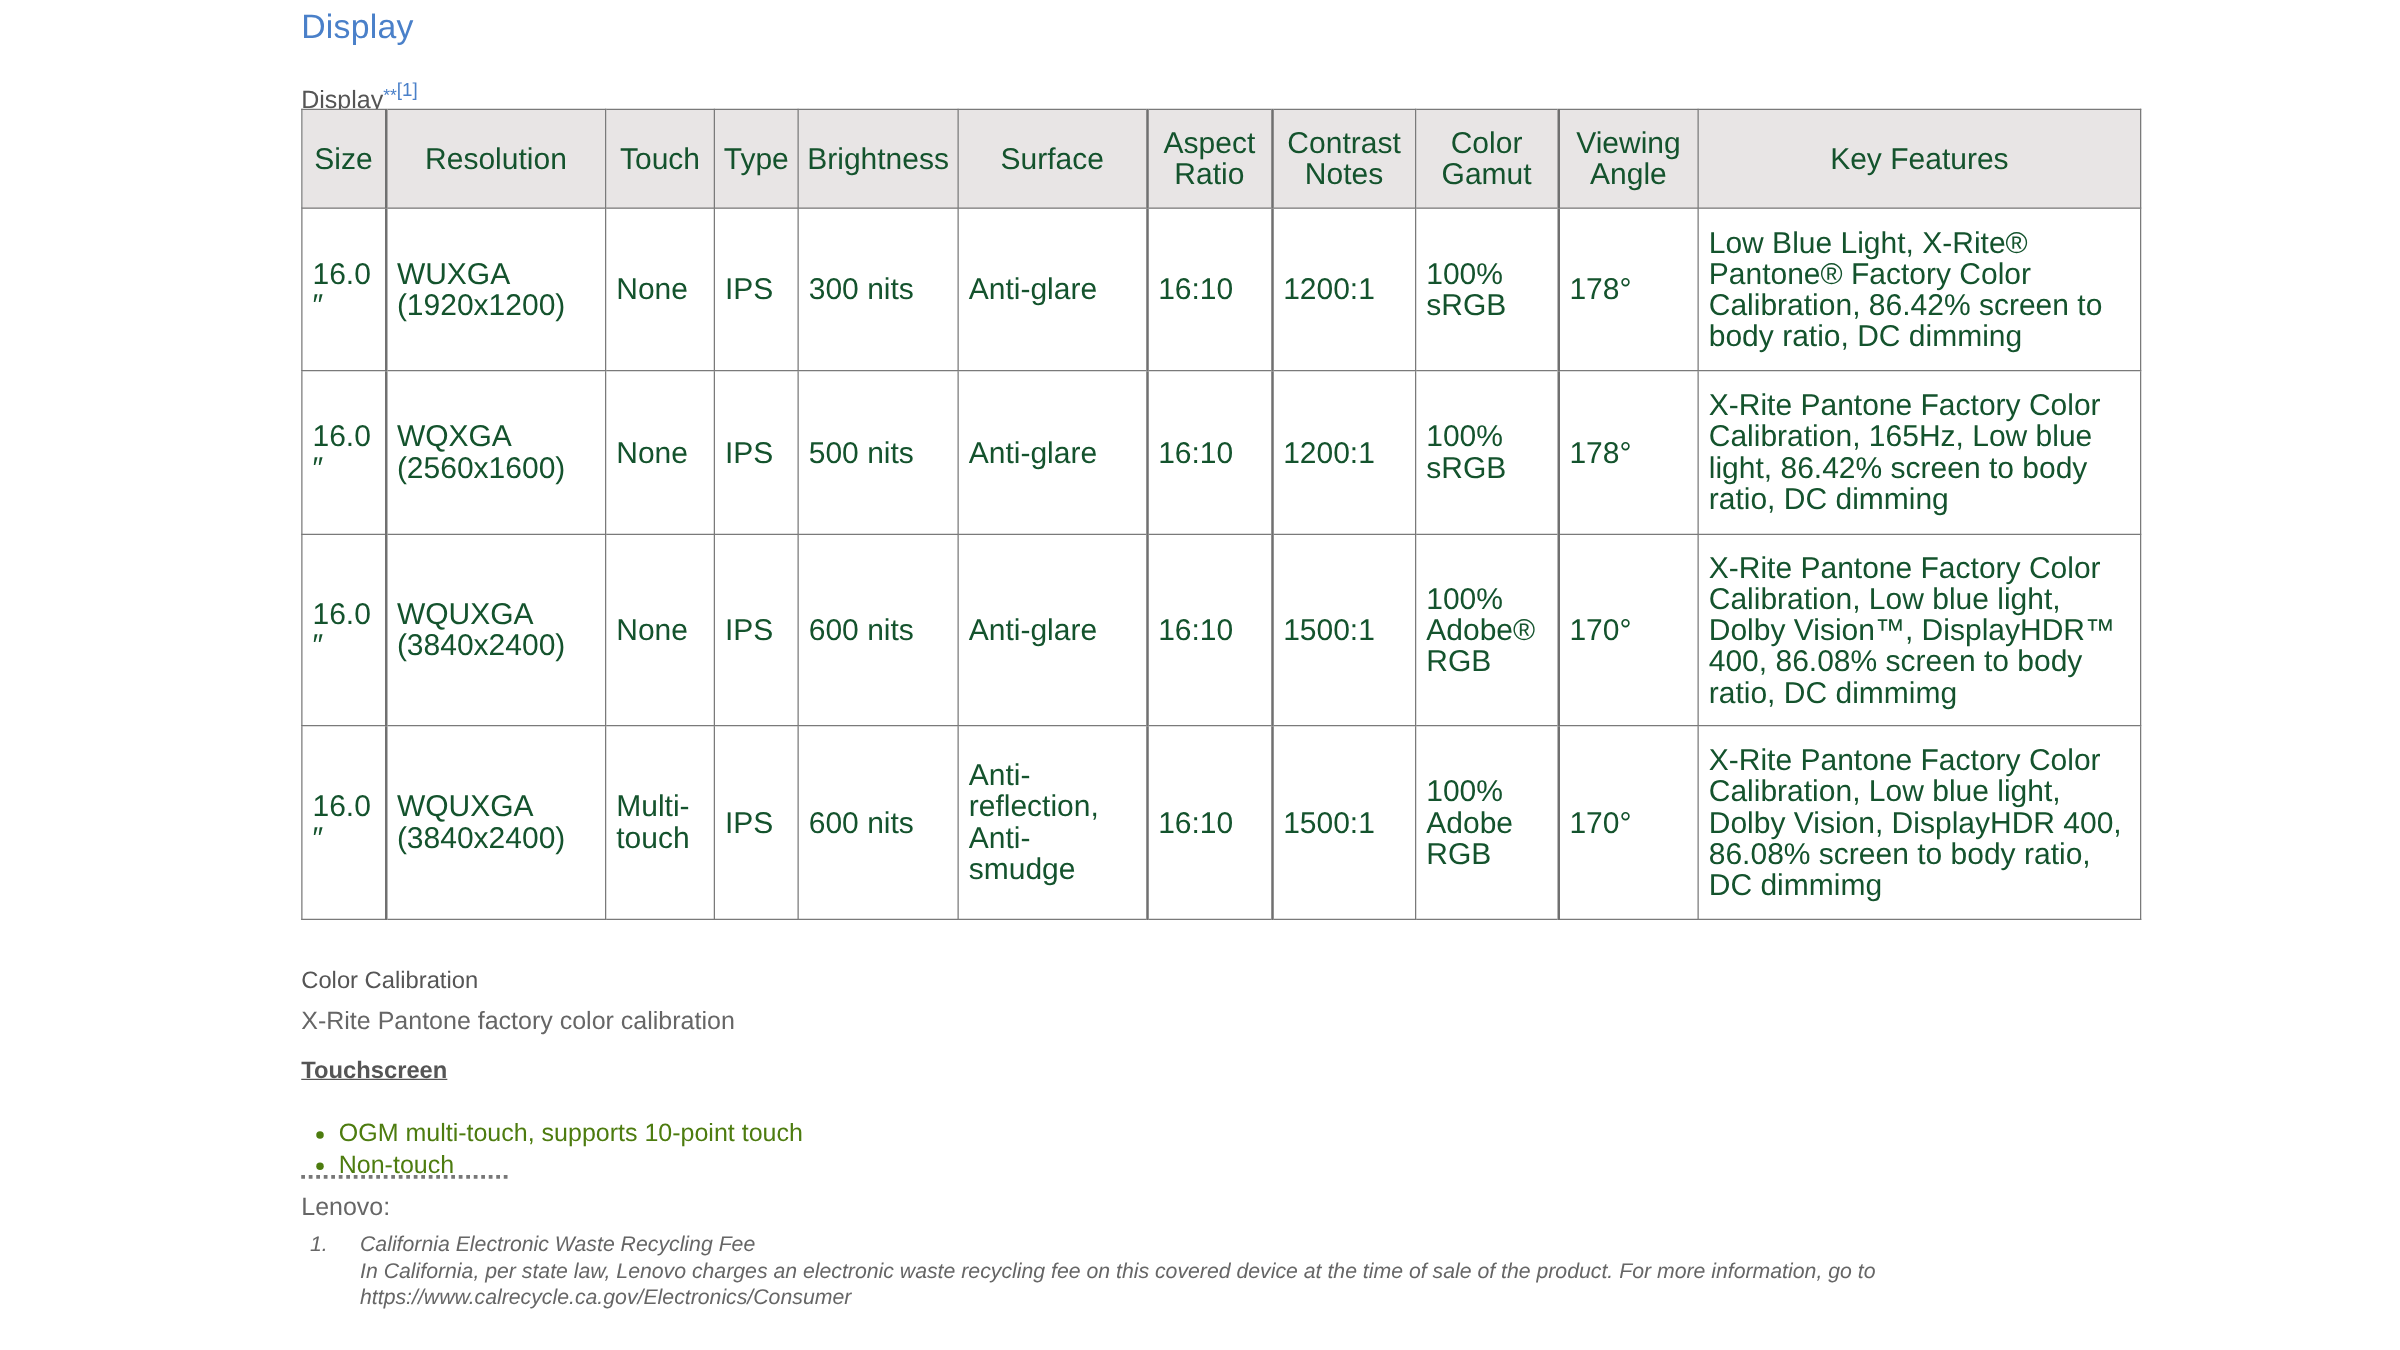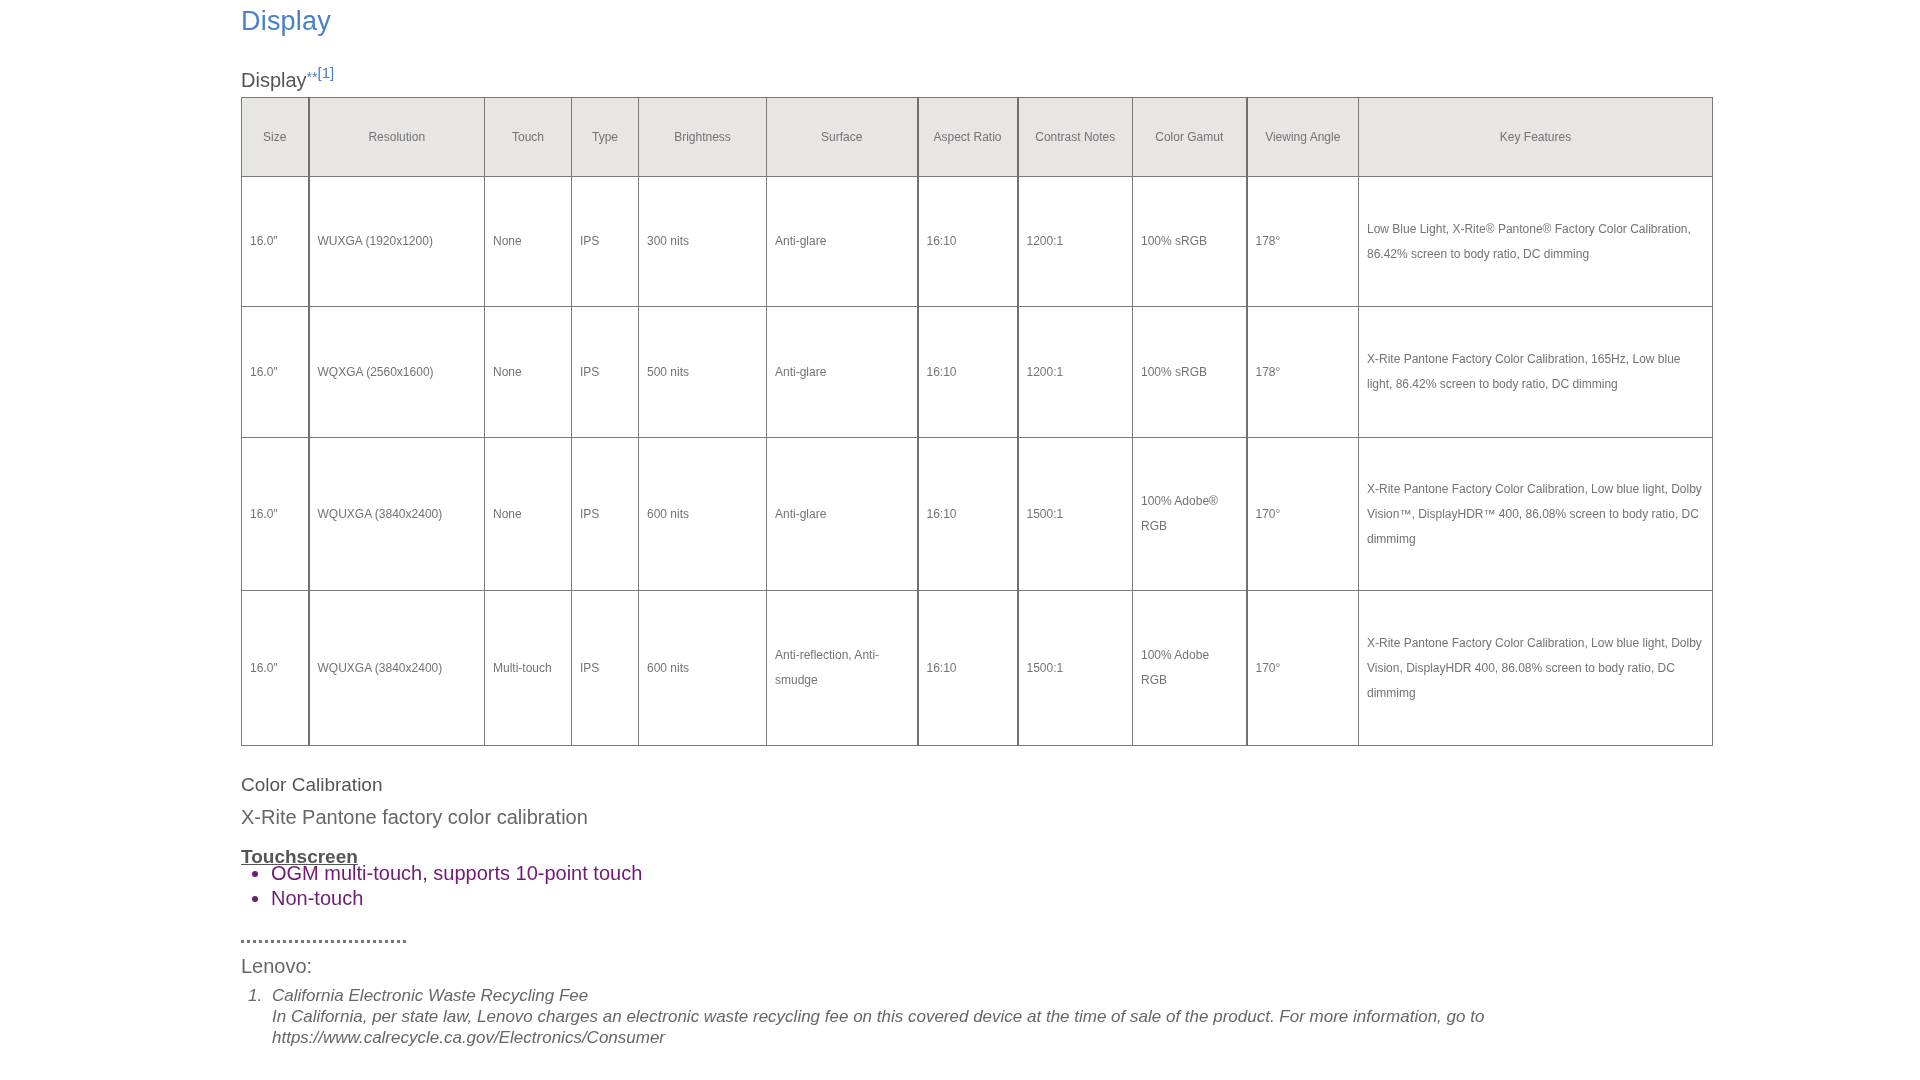--- a/index.html
+++ b/index.html
@@ -13,24 +13,24 @@
     font-size: 27px; color: #4a80c9; font-weight: normal; letter-spacing: 0.2px;
   }
   .table-caption {
     position: absolute; left: 241px; top: 64px;
     font-size: 20px; color: #555; text-align: center;
   }
   .table-caption .stars { color: #4a80c9; font-size: 14px; vertical-align: 5px; }
   .table-caption .ref { color: #4a80c9; font-size: 15px; vertical-align: 9px; }
 
   table.spec {
-    position: absolute; left: 241px; top: 97px;
+    position: absolute; left: 241px; top: 87px;
     border-collapse: collapse; table-layout: fixed;
     width: 1471px;
-    font-size: 12px; color: #737373;
+    font-size: 24px; color: #14532d;
   }
   table.spec th, table.spec td {
     border: 1.5px solid #7a7a7a;
     padding: 0 8px;
     line-height: 25px;
     vertical-align: middle;
     text-align: left;
     font-weight: normal;
     word-wrap: break-word;
   }
@@ -41,30 +41,30 @@
   table.spec tr.r1 td { height: 129px; }
   table.spec tr.r2 td { height: 130px; margin-left: 24px; }
   table.spec tr.r3 td { height: 152px; }
   table.spec tr.r4 td { height: 154px; }
   table.spec .thick-l { border-left: 2.5px solid #707070; }
 
   .section { position: absolute; left: 241px; font-size: 20px; }
   .sec-cal-h { top: 774px; color: #555; font-weight: normal; font-size: 19px; }
   .sec-cal-t { top: 806px; color: #666; }
   .sec-touch-h { top: 846px; color: #555; font-weight: bold; font-size: 19px; text-decoration: underline; }
-  .touch-list { position: absolute; left: 241px; top: 861px; margin: 0; padding: 0 0 0 30px; font-size: 20px; color: #701a75; line-height: 25px; }
+  .touch-list { position: absolute; left: 241px; top: 895px; margin: 0; padding: 0 0 0 30px; font-size: 20px; color: #4d7c0f; line-height: 25px; }
   .touch-list li { list-style: disc; }
   .dotline {
     position: absolute; left: 241px; top: 940px; width: 165px; height: 0;
     border-top: 3px dotted #777;
   }
   .notes-h { position: absolute; left: 241px; top: 955px; font-size: 20px; color: #666; }
   .notes-list { position: absolute; left: 248px; top: 985px; margin: 0; padding: 0; font-size: 17px; font-style: italic; color: #666; line-height: 21px; width: 1460px; }
   .notes-list .num { position: absolute; left: 0; top: 0; }
-  .notes-list .body { margin-left: 24px; }
+  .notes-list .body { margin-left: 40px; }
 </style>
 </head>
 <body>
 
 <div class="page-title">Display</div>
 
 <div class="table-caption">
   <span>Display</span><span class="stars">**</span><span class="ref">[1]</span>
 </div>
 

